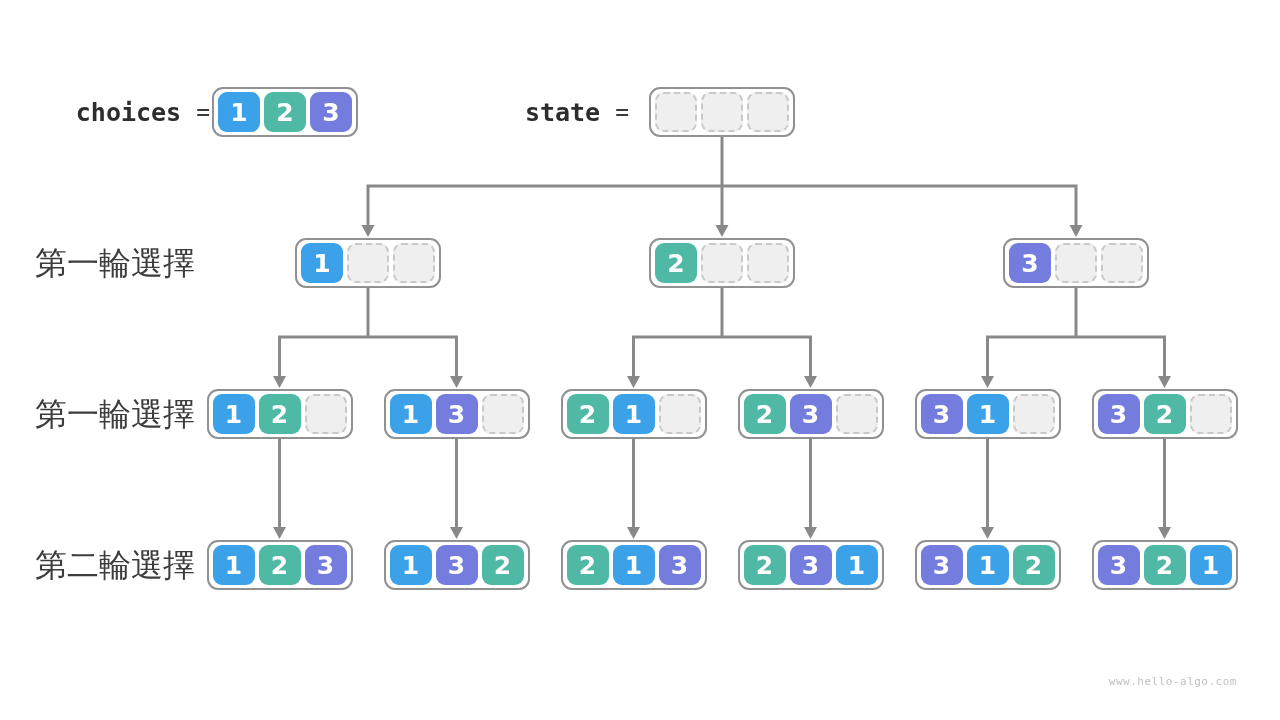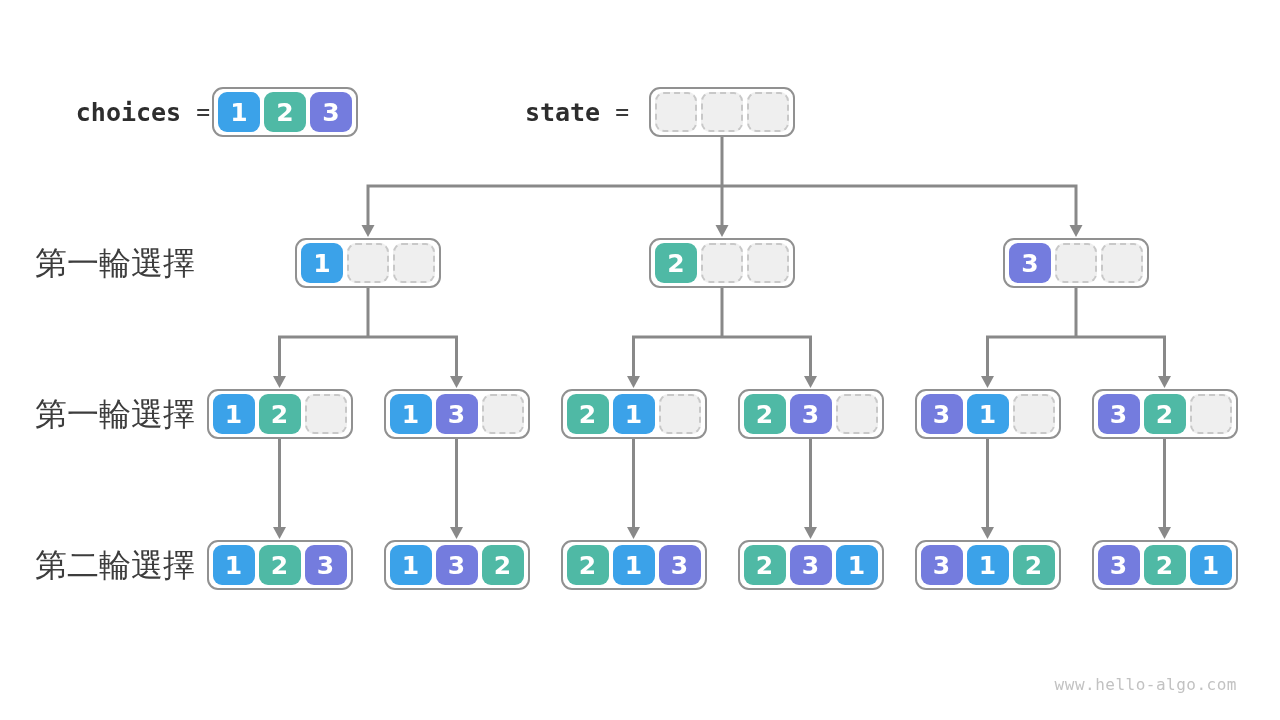--- a/index.html
+++ b/index.html
@@ -51,21 +51,21 @@
     font-family:"DejaVu Sans",sans-serif;
     white-space:nowrap;
   }
   .row-label.r1{top:248px;}
   .row-label.r2{top:399px;}
   .row-label.r3{top:550px;}
 
   .watermark{
     position:absolute;right:43px;top:675px;
     font-family:"DejaVu Sans Mono",monospace;
-    font-size:16px;color:#c2c2c2;letter-spacing:0.5px;
+    font-size:11px;color:#c2c2c2;letter-spacing:0.5px;
   }
 </style>
 </head>
 <body>
 
 <div id="stage">
 
   <svg id="connectors" width="1280" height="720" viewBox="0 0 1280 720">
       <path d="M 722 136 L 722 229 M 722 186 L 368 186 L 368 229 M 722 186 L 1076 186 L 1076 229 M 368 287 L 368 337 M 368 337 L 279.5 337 L 279.5 380 M 368 337 L 456.5 337 L 456.5 380 M 722 287 L 722 337 M 722 337 L 633.5 337 L 633.5 380 M 722 337 L 810.5 337 L 810.5 380 M 1076 287 L 1076 337 M 1076 337 L 987.5 337 L 987.5 380 M 1076 337 L 1164.5 337 L 1164.5 380 M 279.5 438 L 279.5 531 M 456.5 438 L 456.5 531 M 633.5 438 L 633.5 531 M 810.5 438 L 810.5 531 M 987.5 438 L 987.5 531 M 1164.5 438 L 1164.5 531" fill="none" stroke="#898989" stroke-width="3" stroke-linejoin="miter"></path>
       <polygon points="722,237 715.5,225 728.5,225" fill="#898989"></polygon>

